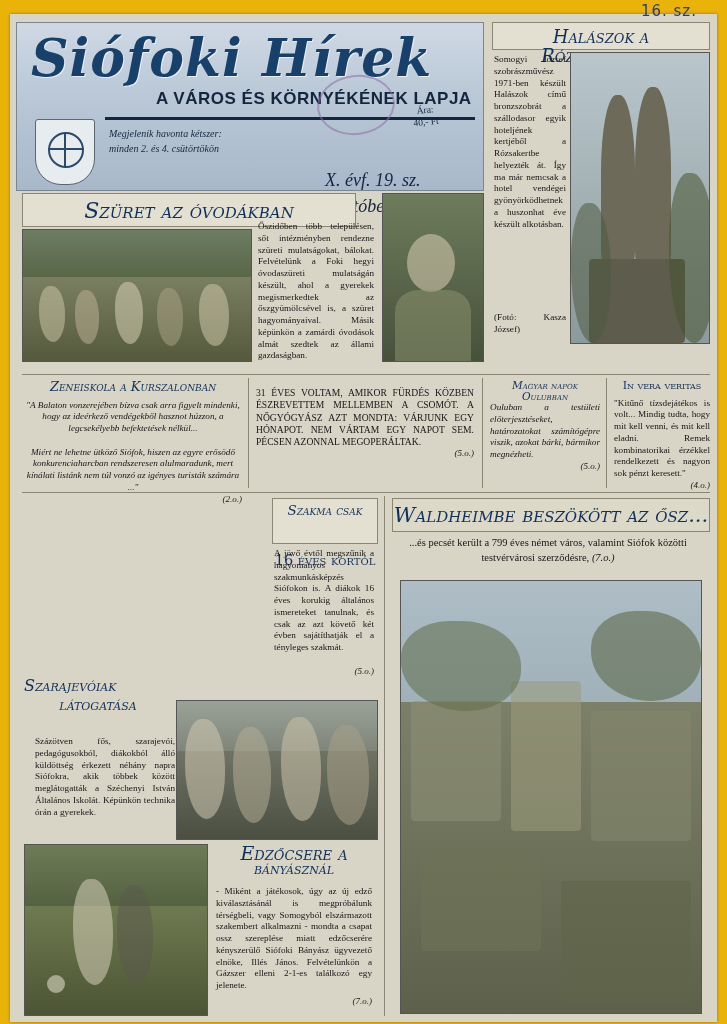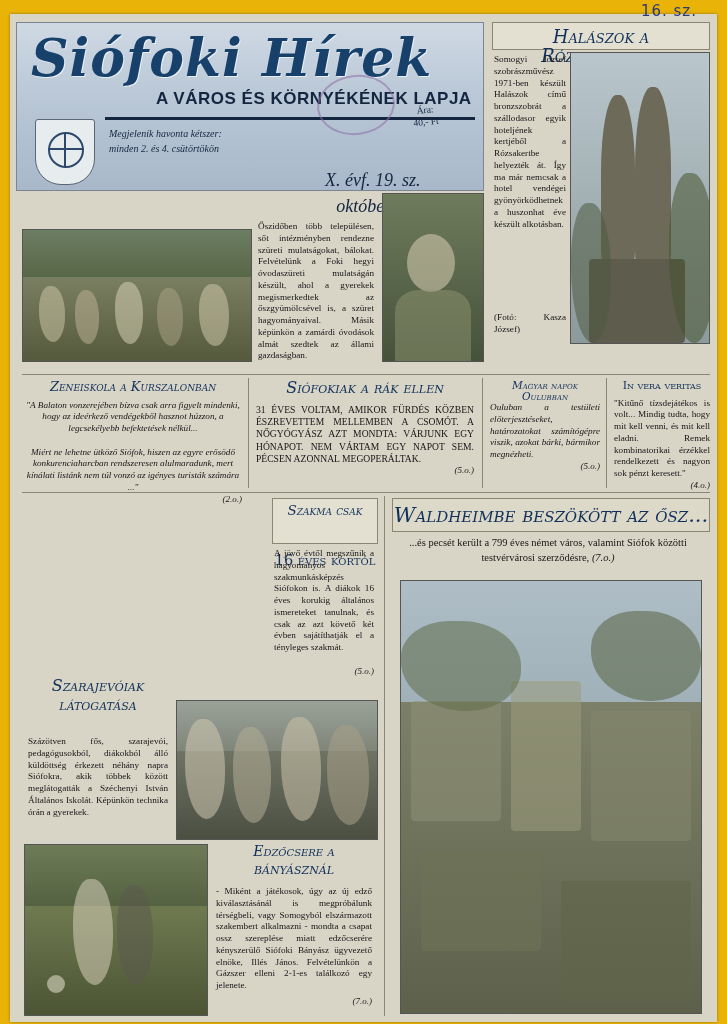--- a/index.html
+++ b/index.html
@@ -218,20 +218,23 @@
       <div class="fig" style="left:64px;top:34px;width:36px;height:180px;"></div>
       <div class="fig" style="left:18px;top:206px;width:96px;height:84px;background:#5d5c4d;border-radius:4px;"></div>
       <div class="blob" style="left:0;top:150px;width:40px;height:140px;background:#4d5a3f;"></div>
       <div class="blob" style="right:-6px;top:120px;width:46px;height:170px;background:#47542f;"></div>
     </div>
     <div class="bodytext" style="position:absolute;left:2px;top:32px;width:72px;">Somogyi József szobrászművész 1971-ben készült Halászok című bronzszobrát a szállodasor egyik hoteljének kertjéből a Rózsakertbe helyezték át. Így ma már nemcsak a hotel vendégei gyönyörködhetnek a huszonhat éve készült alkotásban.</div>
     <div class="bodytext" style="position:absolute;left:2px;top:290px;width:72px;">(Fotó: Kasza József)</div>
   </div>
 
   <div class="block" style="left:22px;top:193px;width:460px;height:175px;">
+    <div class="hl-box" style="position:absolute;left:0;top:0;width:332px;height:32px;">
+      <div class="hl" style="font-size:22px;text-align:center;padding-top:5px;">Szüret az óvodákban</div>
+    </div>
     <div class="photo" style="left:0px;top:36px;width:228px;height:131px;">
       <div class="sky" style="height:46%;background:linear-gradient(180deg,#6d7d63,#53613f);"></div>
       <div class="ground" style="background:linear-gradient(180deg,#7b7f62,#555a3c);"></div>
       <div class="blob" style="left:16px;top:56px;width:26px;height:56px;background:#c9c2a4;"></div>
       <div class="blob" style="left:52px;top:60px;width:24px;height:54px;background:#b9ae93;"></div>
       <div class="blob" style="left:92px;top:52px;width:28px;height:62px;background:#d6cfb4;"></div>
       <div class="blob" style="left:134px;top:58px;width:26px;height:58px;background:#a8a184;"></div>
       <div class="blob" style="left:176px;top:54px;width:30px;height:62px;background:#cdc6aa;"></div>
     </div>
     <div class="photo" style="left:360px;top:0px;width:100px;height:167px;">
@@ -247,21 +250,20 @@
   <div class="block" style="left:24px;top:380px;width:218px;height:110px;">
     <div class="hl" style="font-size:13px;text-align:center;">Zeneiskola a Kurszalonban</div>
     <div class="bodytext italic center" style="margin-top:6px;white-space:pre-line;">"A Balaton vonzerejében bízva csak arra figyelt mindenki, hogy az ideérkező vendégekből hasznot húzzon, a legcsekélyebb befektetések nélkül...
 
 Miért ne lehetne ütköző Siófok, hiszen az egyre erősödő konkurenciaharcban rendszeresen alulmaradunk, mert kínálati listánk nem túl vonzó az igényes turisták számára ..."</div>
     <div class="bodytext pageref">(2.o.)</div>
   </div>
   <div class="divider" style="left:248px;top:378px;width:1px;height:110px;"></div>
 
   <div class="block" style="left:256px;top:380px;width:218px;height:110px;">
-    <div class="hl" style="font-size:16px;text-align:center;">Siófokiak a rák ellen</div>
     <div class="bodytext" style="margin-top:7px;font-size:9.6px;">31 ÉVES VOLTAM, AMIKOR FÜRDÉS KÖZBEN ÉSZREVETTEM MELLEMBEN A CSOMÓT. A NŐGYÓGYÁSZ AZT MONDTA: VÁRJUNK EGY HÓNAPOT. NEM VÁRTAM EGY NAPOT SEM. PÉCSEN AZONNAL MEGOPERÁLTAK.</div>
     <div class="bodytext pageref">(5.o.)</div>
   </div>
   <div class="divider" style="left:482px;top:378px;width:1px;height:110px;"></div>
 
   <div class="block" style="left:490px;top:380px;width:110px;height:110px;">
     <div class="hl" style="font-size:10.5px;text-align:center;">Magyar napok Oulubban</div>
     <div class="bodytext italic" style="font-style:italic;">Ouluban a testületi előterjesztéseket, határozatokat számítógépre viszik, azokat bárki, bármikor megnézheti.</div>
     <div class="bodytext pageref">(5.o.)</div>
   </div>
@@ -301,35 +303,35 @@
       <div class="blob" style="left:110px;top:100px;width:70px;height:150px;background:#9a9a7c;border-radius:4px;"></div>
       <div class="blob" style="left:190px;top:130px;width:100px;height:130px;background:#84876c;border-radius:4px;"></div>
       <div class="blob" style="left:20px;top:270px;width:120px;height:100px;background:#6e7356;border-radius:4px;"></div>
       <div class="blob" style="left:160px;top:300px;width:130px;height:120px;background:#5f6549;border-radius:4px;"></div>
       <div class="blob" style="left:0px;top:40px;width:120px;height:90px;background:#5f6b48;"></div>
       <div class="blob" style="right:0px;top:30px;width:110px;height:90px;background:#57633f;"></div>
     </div>
   </div>
 
   <div class="block" style="left:24px;top:678px;width:352px;height:160px;">
-    <div class="hl" style="font-size:16px;text-align:center;width:148px;">Szarajevóiak</div>
+    <div class="hl" style="font-size:16px;width:148px;">Szarajevóiak</div>
     <div class="hl" style="font-size:16px;text-align:center;width:148px;margin-top:2px;">látogatása</div>
-    <div class="bodytext" style="position:absolute;left:4px;top:58px;width:140px;">Százötven fős, szarajevói, pedagógusokból, diákokból álló küldöttség érkezett néhány napra Siófokra, akik többek között meglátogatták a Széchenyi István Általános Iskolát. Képünkön technika órán a gyerekek.</div>
+    <div class="bodytext" style="position:absolute;left:11px;top:58px;width:140px;">Százötven fős, szarajevói, pedagógusokból, diákokból álló küldöttség érkezett néhány napra Siófokra, akik többek között meglátogatták a Széchenyi István Általános Iskolát. Képünkön technika órán a gyerekek.</div>
     <div class="photo" style="left:152px;top:22px;width:200px;height:138px;">
       <div class="sky" style="height:40%;background:linear-gradient(180deg,#9aa298,#7d8276);"></div>
       <div class="ground" style="background:linear-gradient(180deg,#6f7364,#4b4f42);"></div>
       <div class="blob" style="left:8px;top:18px;width:40px;height:100px;background:#cfc9b2;"></div>
       <div class="blob" style="left:56px;top:26px;width:38px;height:96px;background:#b3ad95;"></div>
       <div class="blob" style="left:104px;top:16px;width:40px;height:104px;background:#cac3a9;"></div>
       <div class="blob" style="left:150px;top:24px;width:42px;height:100px;background:#a8a189;"></div>
     </div>
   </div>
 
   <div class="block" style="left:24px;top:844px;width:352px;height:172px;">
-    <div class="hl" style="font-size:14px;text-align:center;position:absolute;left:190px;top:0;width:160px;">Edzőcsere a</div>
+    <div class="hl" style="font-size:19px;text-align:center;position:absolute;left:190px;top:0;width:160px;">Edzőcsere a</div>
     <div class="hl" style="font-size:15px;text-align:center;position:absolute;left:190px;top:18px;width:160px;">bányásznál</div>
     <div class="bodytext" style="position:absolute;left:192px;top:42px;width:156px;">- Miként a játékosok, úgy az új edző kiválasztásánál is megpróbálunk térségbeli, vagy Somogyból elszármazott szakembert alkalmazni - mondta a csapat ossz szereplése miatt edzőcserére kényszerülő Siófoki Bányász ügyvezető elnöke, Illés János. Felvételünkön a Gázszer elleni 2-1-es találkozó egy jelenete.</div>
     <div class="bodytext pageref" style="position:absolute;left:192px;top:152px;width:156px;">(7.o.)</div>
     <div class="photo" style="left:0px;top:0px;width:182px;height:170px;">
       <div class="sky" style="height:38%;background:linear-gradient(180deg,#6d7b57,#536040);"></div>
       <div class="ground" style="background:linear-gradient(180deg,#6f7a50,#4c5434);"></div>
       <div class="blob" style="left:48px;top:34px;width:40px;height:106px;background:#d6d0ba;"></div>
       <div class="blob" style="left:92px;top:40px;width:36px;height:100px;background:#5a5a4c;"></div>
       <div class="blob" style="left:22px;top:130px;width:18px;height:18px;background:#e8e4d2;border-radius:50%;"></div>
     </div>

